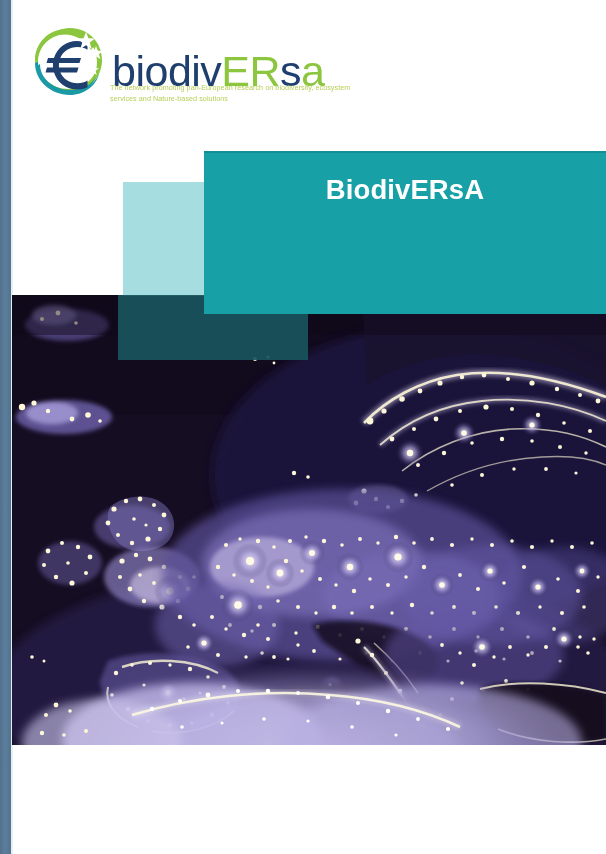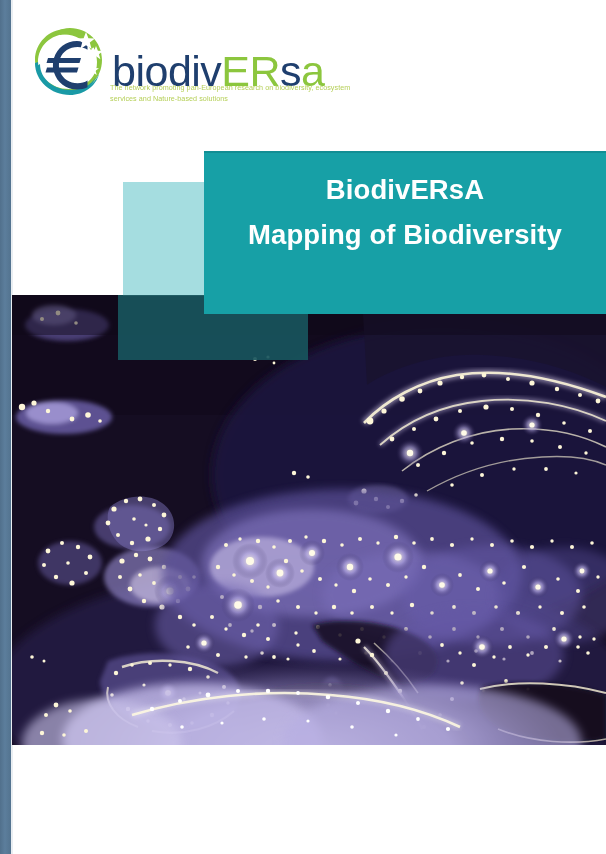--- a/index.html
+++ b/index.html
@@ -652,16 +652,15 @@
       <rect width="594" height="450" fill="none"></rect>
       <rect x="0" y="0" width="594" height="40" fill="#0f0818" opacity="0.45"></rect>
     </svg>
   </div>
 
   <div class="sq-light"></div>
   <div class="sq-dark"></div>
 
   <div class="title-band">
     <div class="title-line">BiodivERsA</div>
-    <div class="title-line">Mapping of Biodiversity</div>
   </div>
 
 </div>
 
 </body></html>

